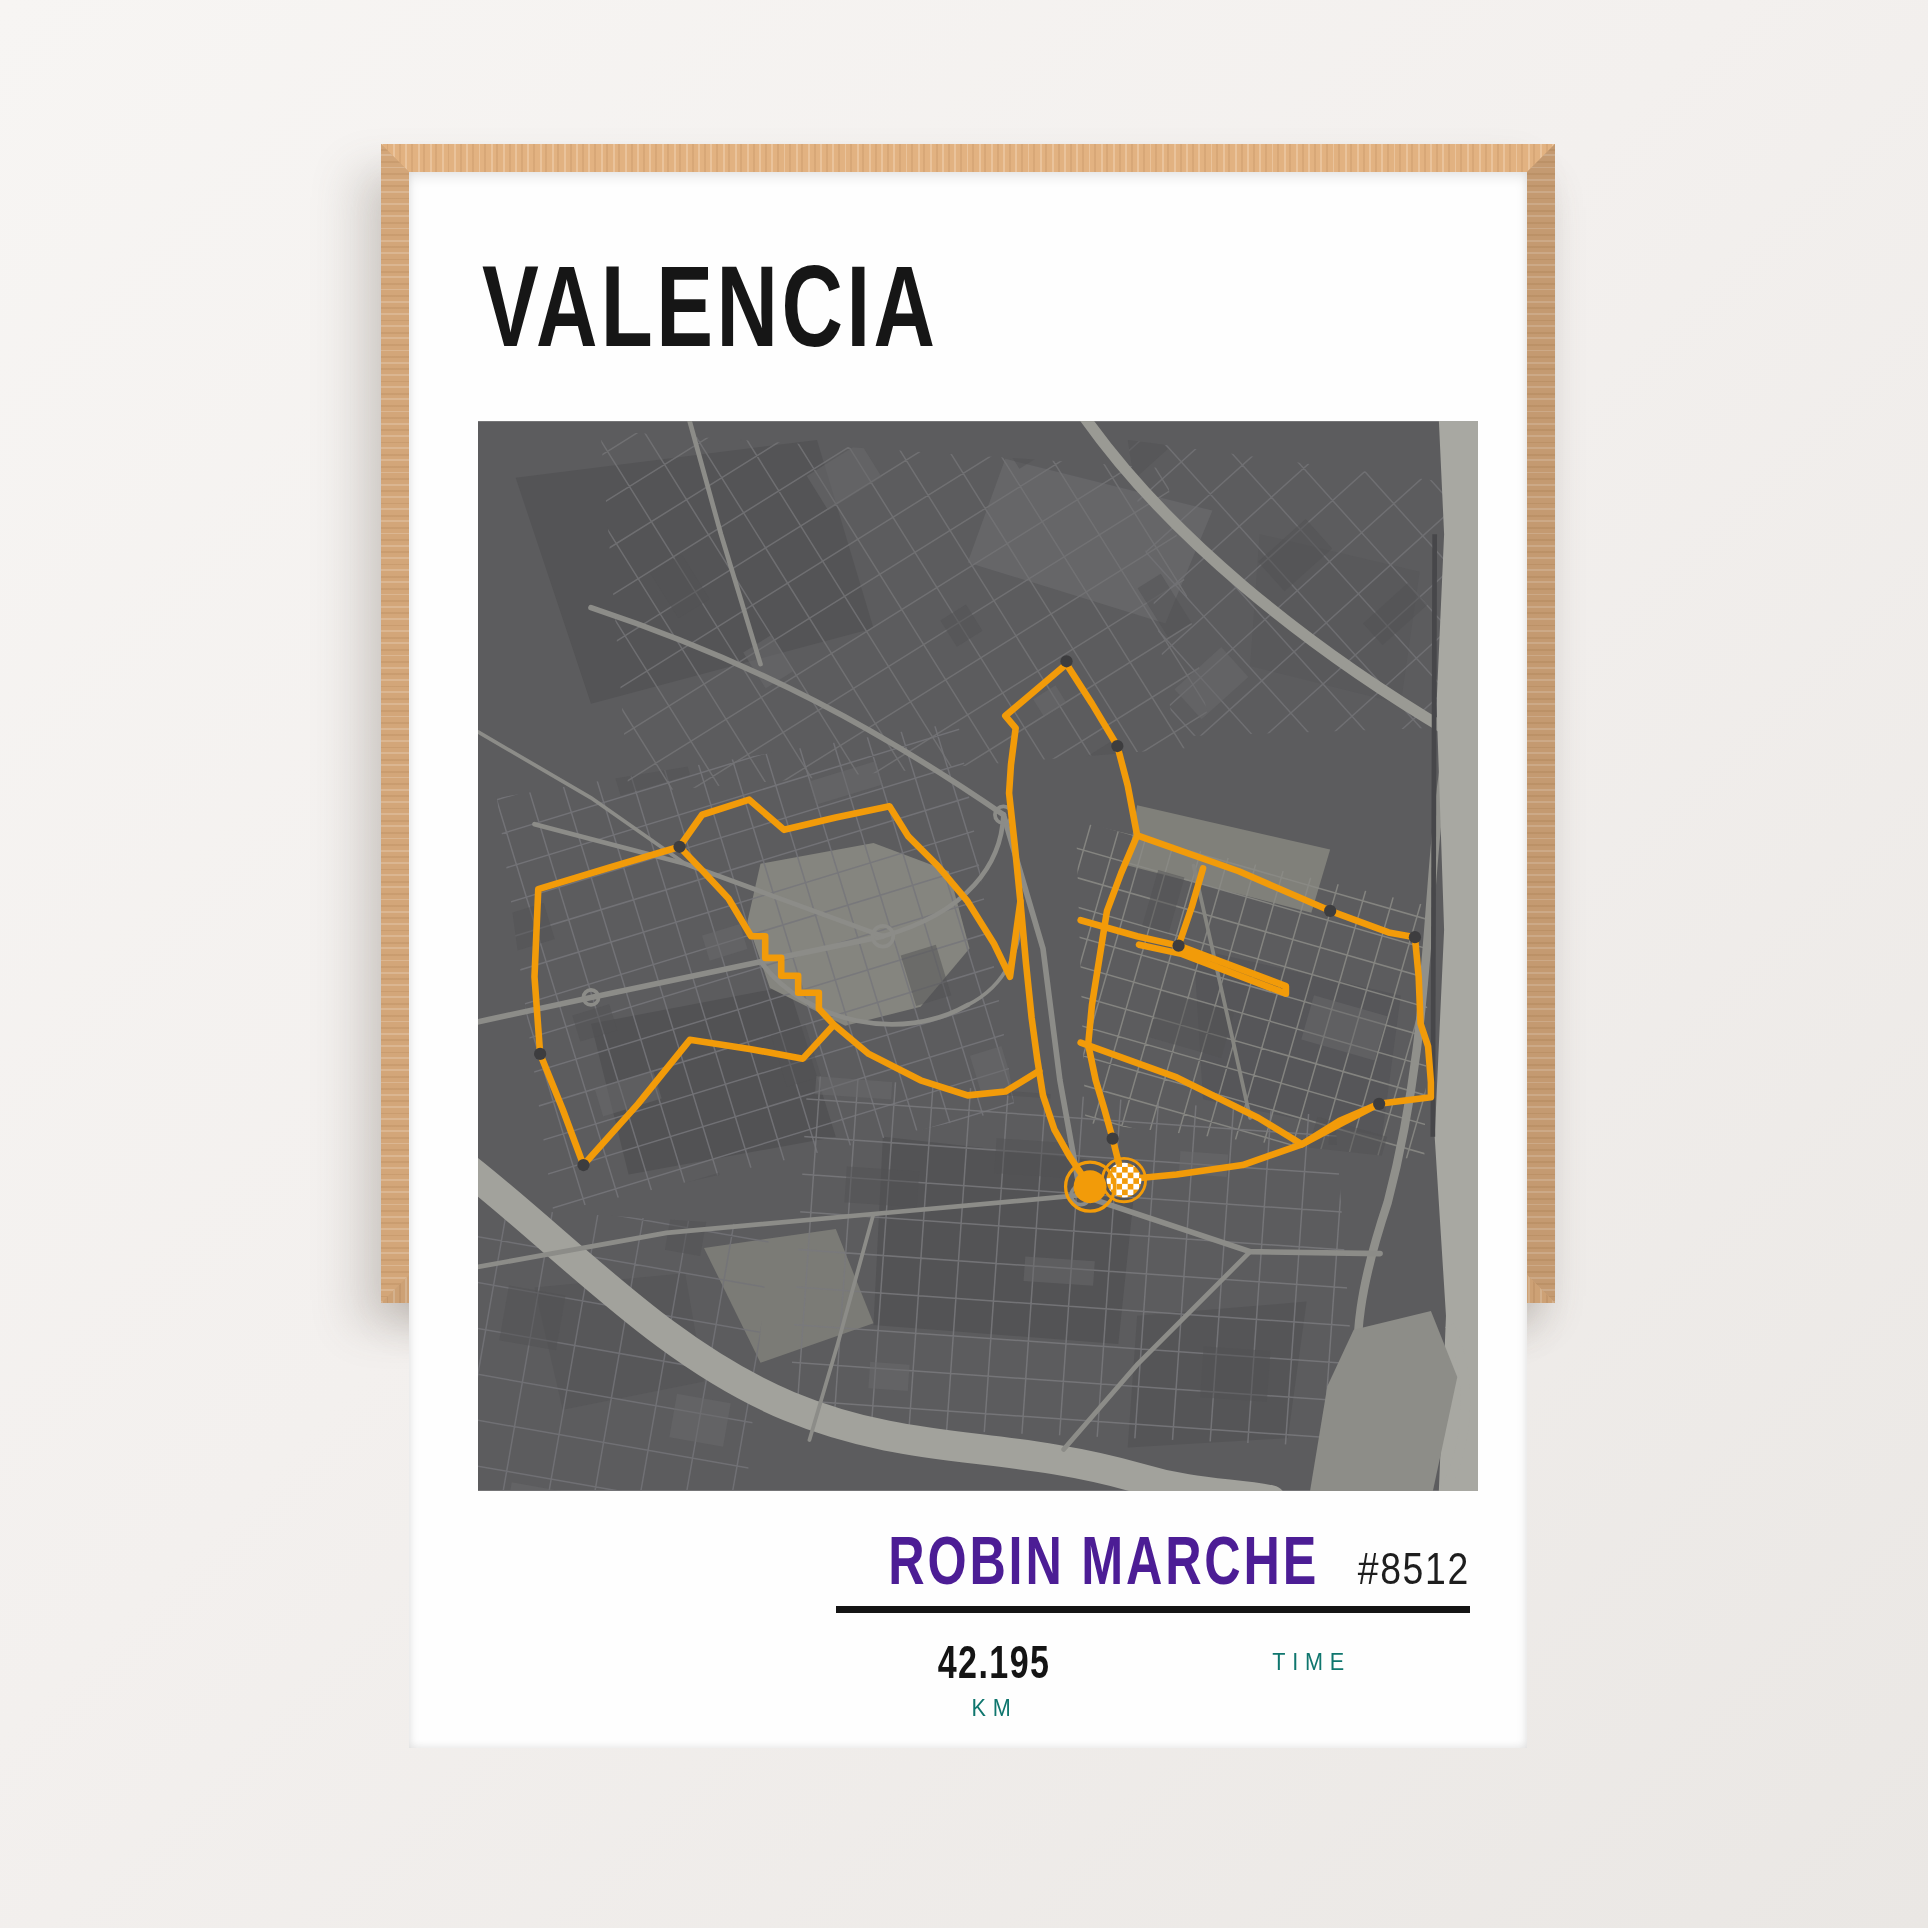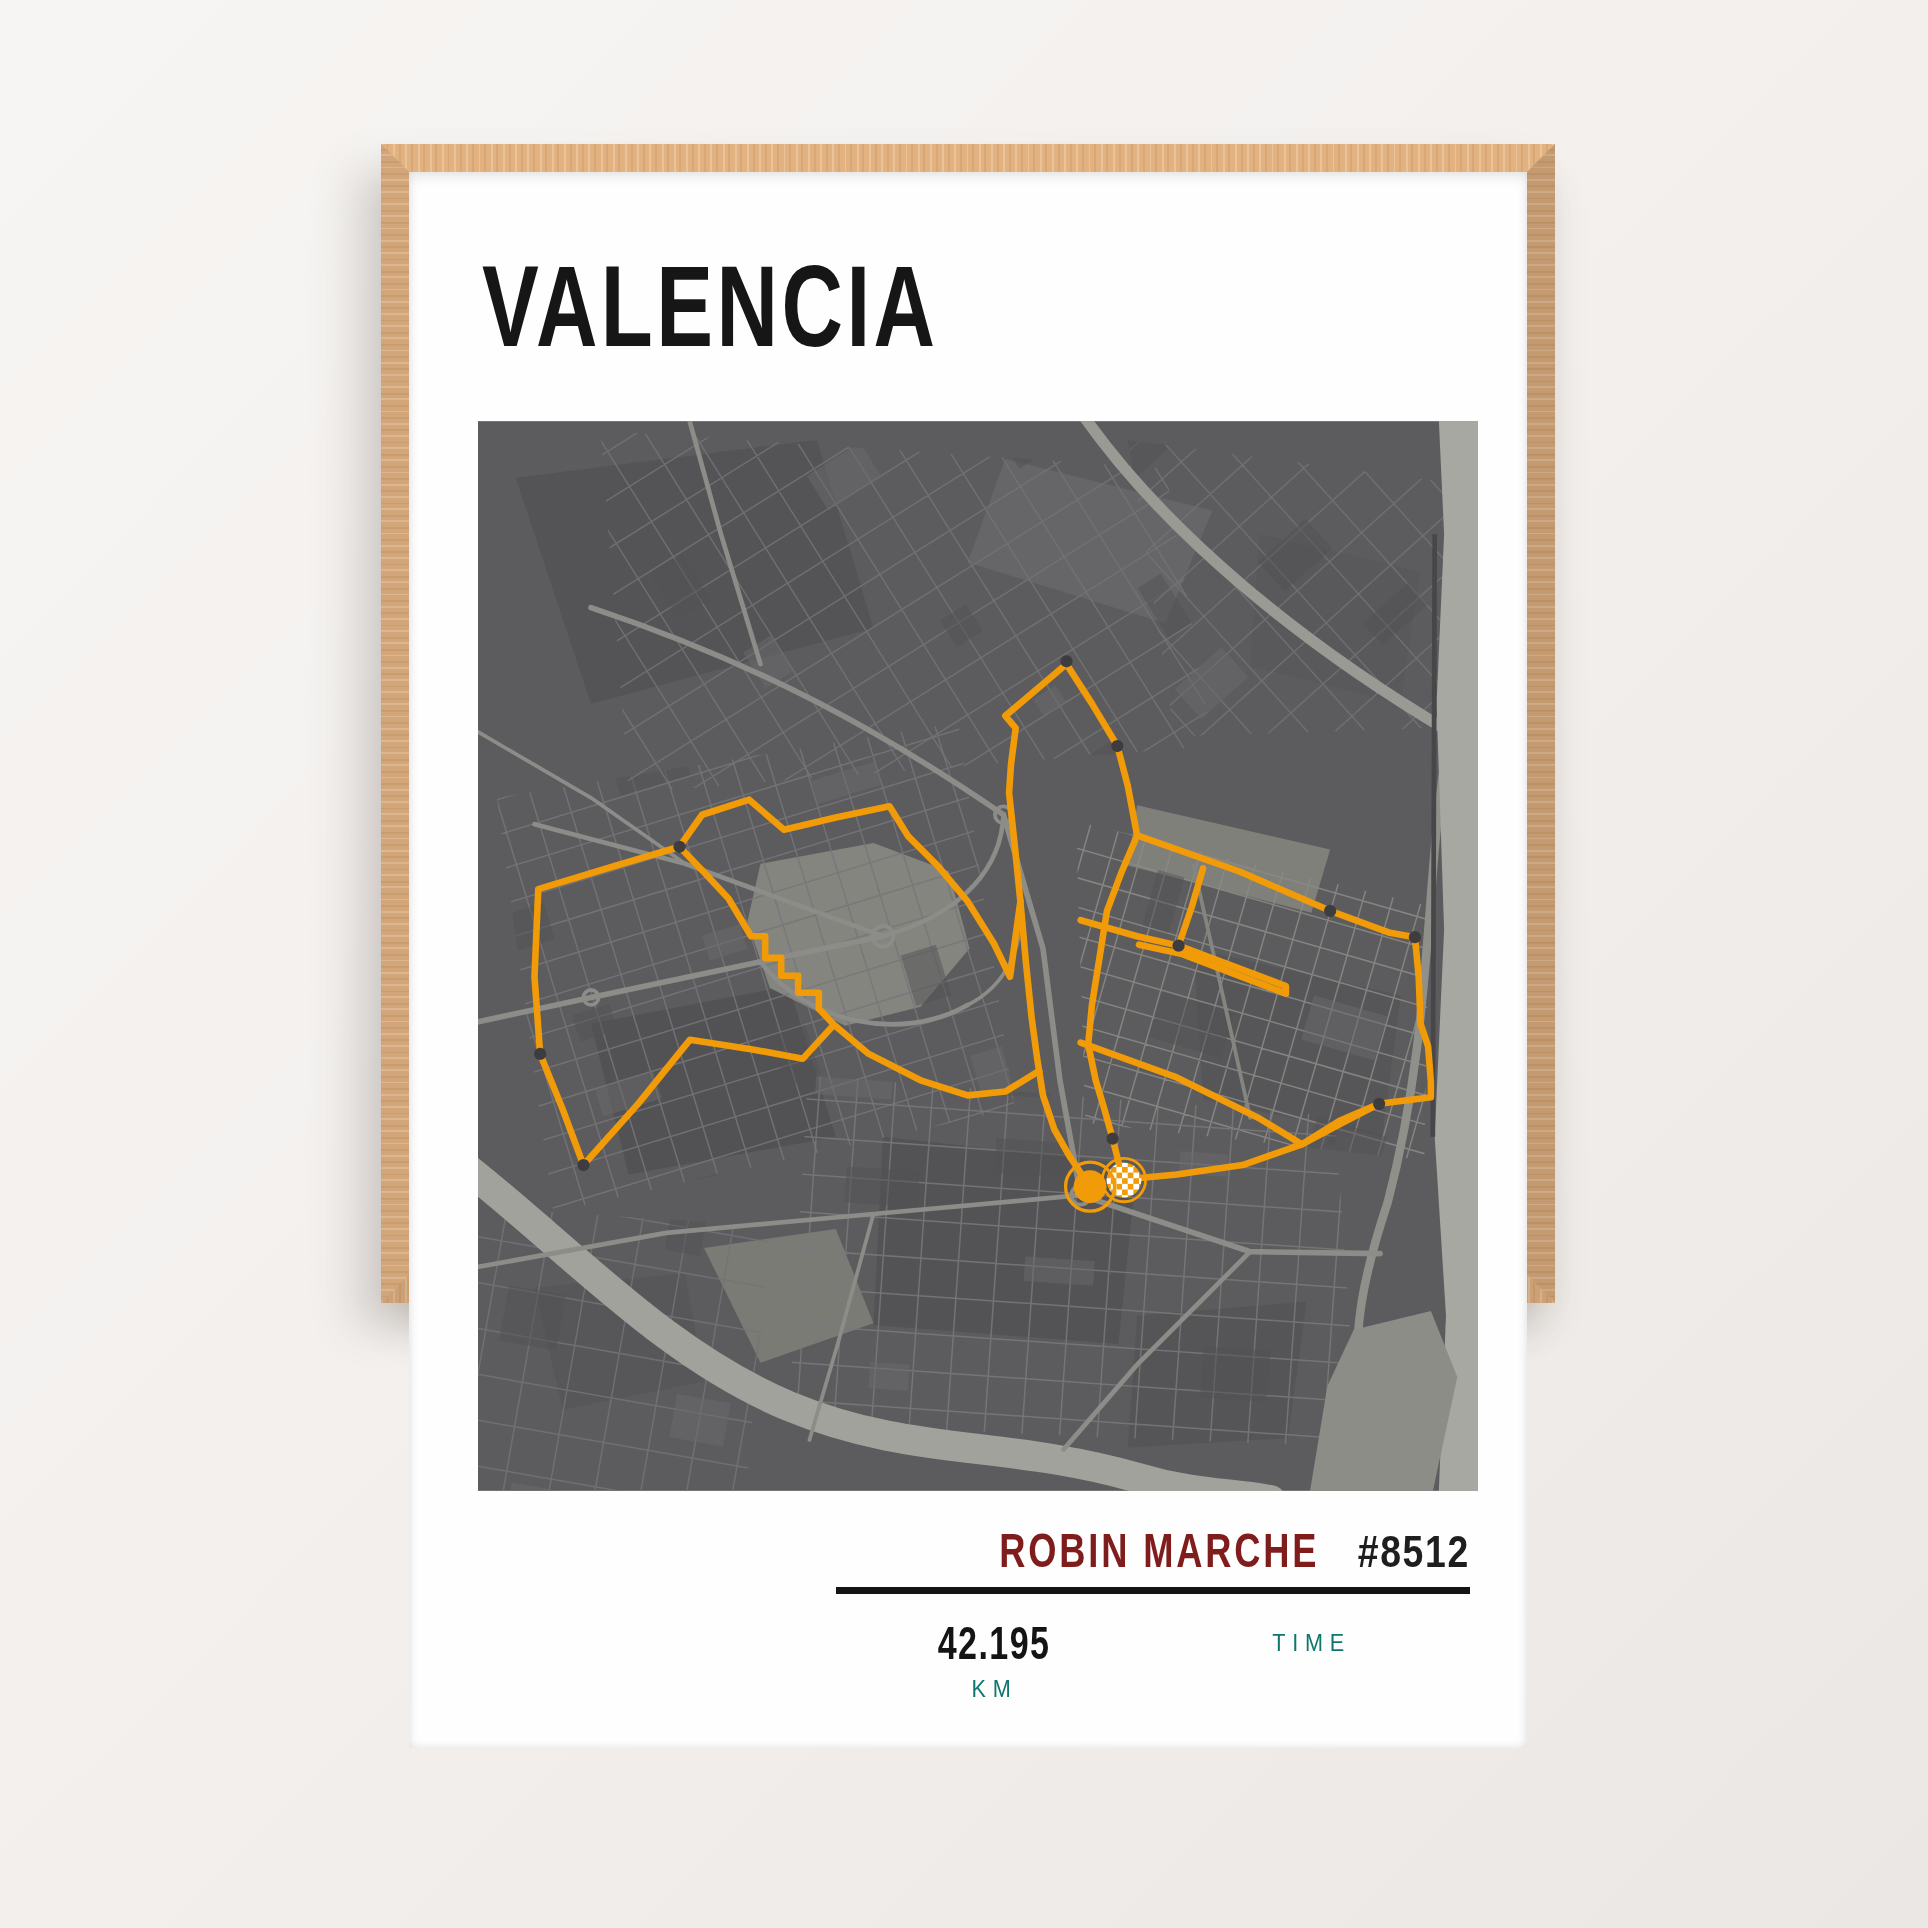--- a/index.html
+++ b/index.html
@@ -49,23 +49,23 @@
   .poster-date{
     position:absolute;left:73px;top:184px;
     font-size:47px;line-height:1;font-weight:400;color:#1d1d1d;letter-spacing:10.4px;
   }
   .poster-date .condensed{transform:scaleX(.82);}
   .map-wrap{position:absolute;left:69px;top:249px;width:1000px;height:1070px;}
   .map-wrap svg{display:block;}
   
   .runner-block{position:absolute;right:57px;top:1354px;width:634px;}
   .name-row{display:flex;justify-content:flex-end;align-items:baseline;white-space:nowrap;}
-  .runner-name{font-size:49px;font-weight:700;color:#7f1d1d;letter-spacing:3.8px;line-height:1;}
+  .runner-name{font-size:68px;font-weight:700;color:#4c1d95;letter-spacing:3.8px;line-height:1;}
   .runner-name .condensed{transform-origin:right bottom;}
-  .runner-bib{font-size:44px;font-weight:700;color:#1e1e1e;letter-spacing:1.9px;margin-left:19px;line-height:1;}
+  .runner-bib{font-size:44px;font-weight:400;color:#1e1e1e;letter-spacing:1.9px;margin-left:19px;line-height:1;}
   .runner-bib .condensed{transform:scaleX(.85);transform-origin:right bottom;}
   .divider{margin-top:12.2px;width:634px;height:6.6px;background:#141414;}
   .stats-row{display:flex;margin-top:26px;}
   .stat{flex:1;text-align:center;}
   .stat-value{font-size:46px;font-weight:700;color:#141414;letter-spacing:1.9px;line-height:1;}
   .stat-value .condensed{transform-origin:center top;}
   .stat-label{margin-top:11.3px;font-size:24px;font-weight:400;color:#0f766e;letter-spacing:7.5px;line-height:1;}
   .stat-label .condensed{transform:scaleX(.9);transform-origin:center top;}
 </style>
 </head>

